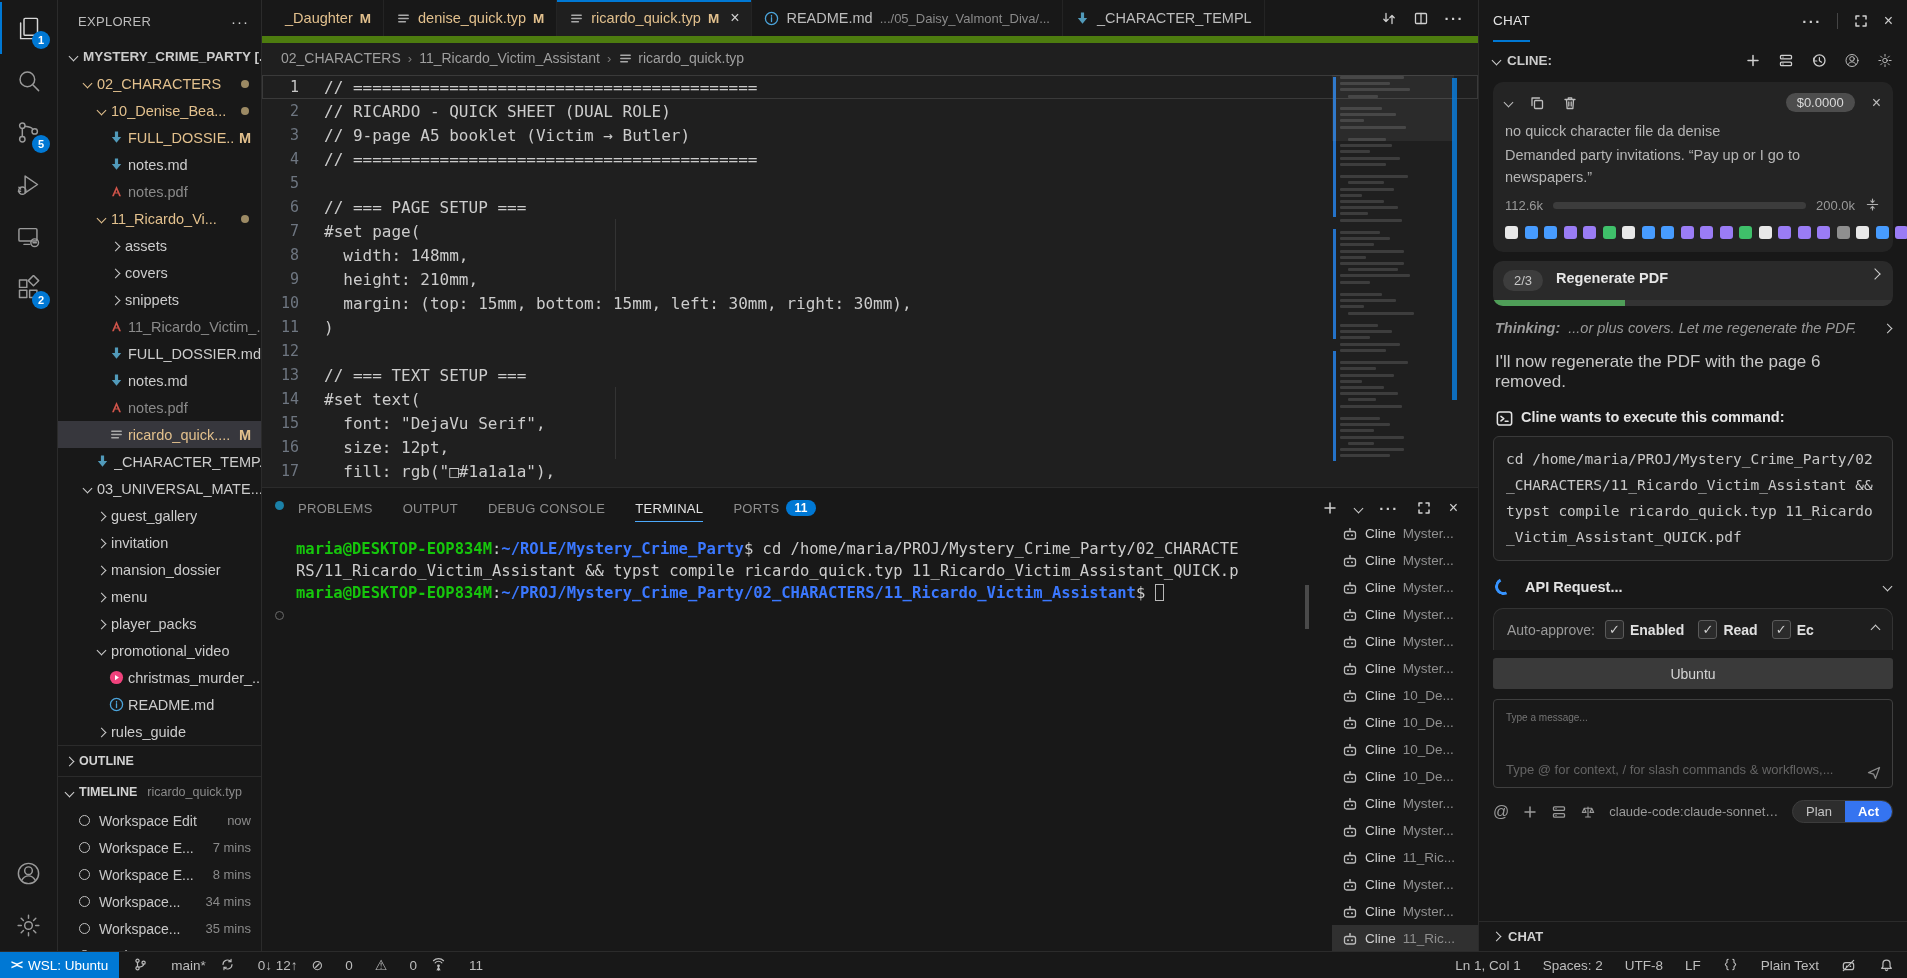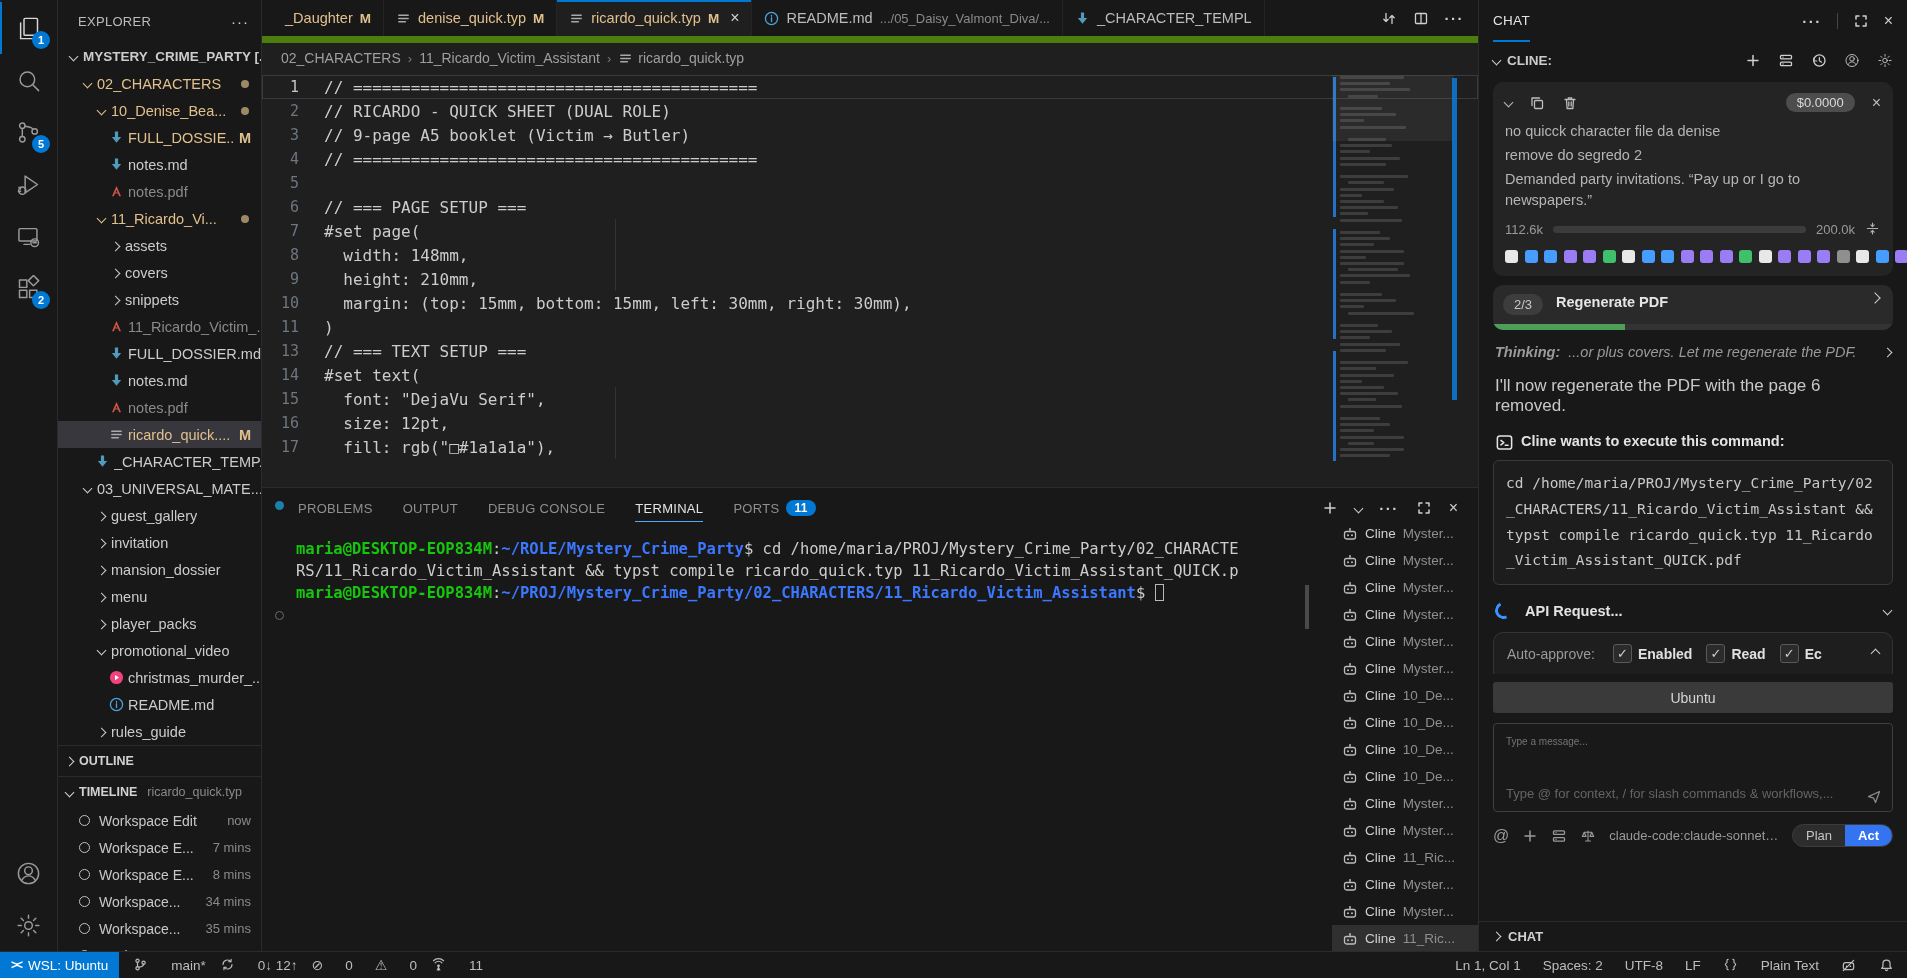--- a/index.html
+++ b/index.html
@@ -134,21 +134,21 @@
   .thinking b { font-weight:700; }
   .thinking .chev { margin-left:auto; color:#cfcfcf; flex:none; }
   .thinking .tk-text { white-space:nowrap; overflow:hidden; }
   .chat-msg { flex:none; color:#c8c8c8; font-size:17px; margin-top:16px; padding:0 2px; }
   .cmd-header { flex:none; display:flex; align-items:center; gap:10px; font-weight:700; color:#e3e3e3; margin-top:17px; font-size:14.5px; padding:0 2px; }
   .cmd-header svg { width:19px; height:19px; flex:none; }
   .cmd-box { flex:none; margin-top:11px; background:#1d1d1d; border:1px solid #3a3a3a; border-radius:6px; padding:10px 12px; font-family:"DejaVu Sans Mono", monospace; font-size:14.5px; color:#c8c8c8; line-height:1.78; word-break:break-all; }
   .api-row { flex:none; display:flex; align-items:center; gap:13px; margin-top:17px; font-weight:700; color:#e3e3e3; font-size:14.5px; padding:0 2px; }
   .spinner { width:17px; height:17px; border-radius:50%; border:3px solid transparent; border-left-color:#3794ff; border-bottom-color:#3794ff; transform:rotate(20deg); }
   .api-row .chev { margin-left:auto; color:#cfcfcf; }
-  .approve-card { flex:none; margin-top:13px; border:1px solid #333; border-radius:10px 10px 0 0; border-bottom:none; background:#1e1e1e; padding:11px 13px; display:flex; align-items:center; gap:18px; font-size:14px; color:#9a9a9a; }
+  .approve-card { flex:none; margin-top:13px; border:1px solid #333; border-radius:10px 10px 0 0; border-bottom:none; background:#1e1e1e; padding:11px 13px; display:flex; align-items:center; gap:10px; font-size:14px; color:#9a9a9a; }
   .chk { width:19px; height:19px; border:1px solid #5a5a5a; background:#2b2b2b; border-radius:3px; display:flex; align-items:center; justify-content:center; color:#cfcfcf; font-size:13px; cursor:pointer; flex:none; }
   .chk-label { color:#e0e0e0; font-weight:700; margin-right:5px; white-space:nowrap; overflow:hidden; }
   .approve-card .chev { margin-left:auto; color:#cfcfcf; flex:none; }
   .cancel-btn { flex:none; margin-top:8px; height:31px; background:#3a3a3a; border-radius:3px; display:flex; align-items:center; justify-content:center; color:#d4d4d4; font-size:14px; cursor:pointer; }
   .input-box { flex:none; margin-top:10px; border:1px solid #3f3f3f; border-radius:4px; height:89px; position:relative; padding:12px; background:#191919; cursor:text; }
   .input-ph { color:#757575; font-size:10px; }
   .input-hint { position:absolute; left:12px; bottom:10px; right:44px; color:#646464; font-size:13px; white-space:nowrap; overflow:hidden; }
   .send { position:absolute; right:10px; bottom:8px; color:#8a8a8a; }
   .send svg { width:19px; height:19px; }
   .chat-toolbar { flex:none; display:flex; align-items:center; gap:13px; margin-top:12px; color:#9a9a9a; }
@@ -631,20 +631,24 @@
         </div>
         <div class="cline">
           <span class="ln">10</span>
           <span class="code">  margin: (top: 15mm, bottom: 15mm, left: 30mm, right: 30mm),</span>
         </div>
         <div class="cline">
           <span class="ln">11</span>
           <span class="code">)</span>
         </div>
         <div class="cline">
+          <span class="ln">12</span>
+          <span class="code"></span>
+        </div>
+        <div class="cline">
           <span class="ln">13</span>
           <span class="code">// === TEXT SETUP ===</span>
         </div>
         <div class="cline">
           <span class="ln">14</span>
           <span class="code">#set text(</span>
         </div>
         <div class="cline">
           <span class="ln">15</span>
           <span class="code">  font: "DejaVu Serif",</span>
@@ -977,21 +981,20 @@
         <span style="display: inline-flex; width: 16px; height: 16px;">
             <svg viewBox="0 0 16 16" width="100%" height="100%" fill="none" stroke="currentColor" stroke-width="1.3" stroke-linecap="round" stroke-linejoin="round">
               <path d="M3 4.5h10M6.3 4.2V2.8h3.4v1.4M4.5 4.8l.6 8.7h5.8l.6-8.7M6.8 7v4M9.2 7v4"></path>
             </svg>
           </span>
         <span class="cost">$0.0000</span>
         <span class="task-x">×</span>
       </div>
       <div class="task-text" id="tasktext">
           <p>no quicck character file da denise</p>
-          <p>remove do segredo 2</p>
           <p>Demanded party invitations. “Pay up or I go to newspapers.”</p>
         </div>
       <div class="ctx-row">
         <span>112.6k</span>
         <span class="ctx-bar"><span class="ctx-fill" id="ctxfill" style="width: 56%;"></span></span>
         <span>200.0k</span>
         <span style="display: inline-flex; width: 16px; height: 16px;">
             <svg viewBox="0 0 16 16" width="100%" height="100%" fill="none" stroke="currentColor" stroke-width="1.3" stroke-linecap="round" stroke-linejoin="round">
               <path d="M8 2.2v3.6M6.2 4.2L8 6l1.8-1.8M8 13.8v-3.6M6.2 11.8L8 10l1.8 1.8M2.5 8h11" stroke-width="1.2"></path>
             </svg>

